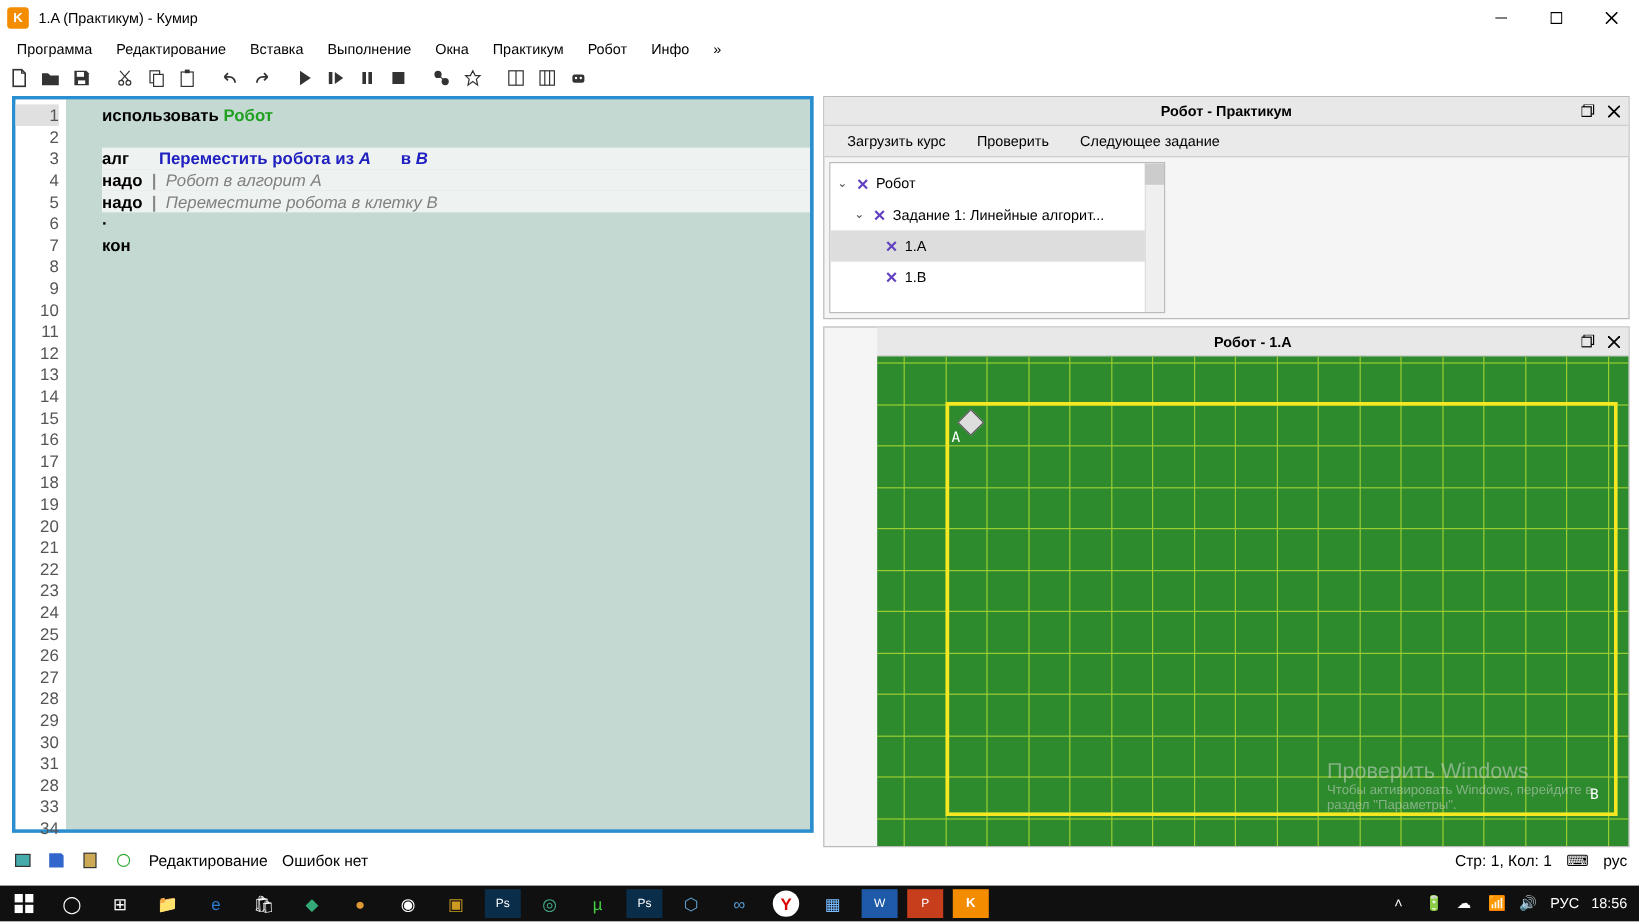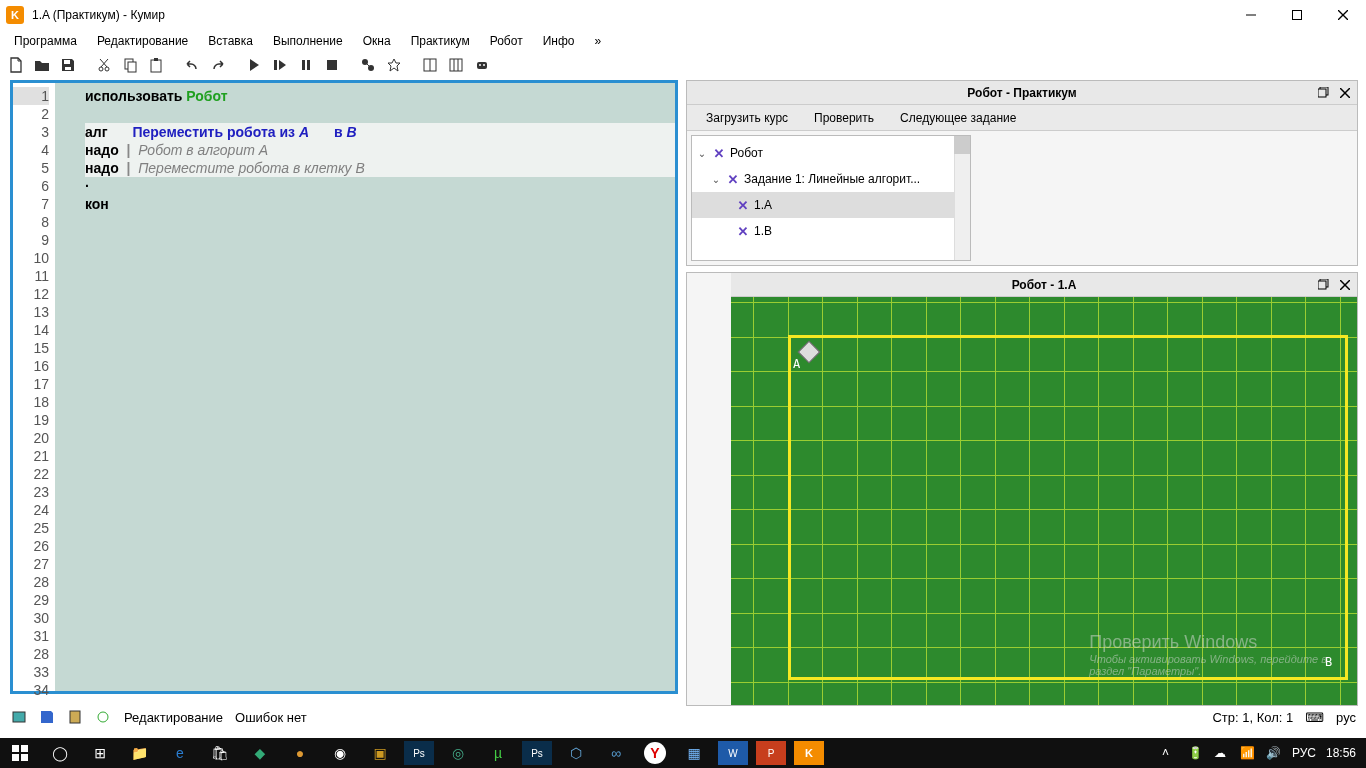--- a/index.html
+++ b/index.html
@@ -60,21 +60,21 @@
 .robot-panel { flex: 1; padding-left: 44px; }
 .robot-field { width: 100%; height: 408px; background: #2d8a2d; position: relative; overflow: hidden; }
 .robot-grid { position: absolute; inset: 0; }
 .robot-grid .hline, .robot-grid .vline { position: absolute; background: #9acd32; }
 .robot-grid .hline { height: 1px; width: 100%; }
 .robot-grid .vline { width: 1px; height: 100%; }
 .robot-border { position: absolute; border: 3px solid #f5e823; }
 .robot-diamond { position: absolute; width: 16px; height: 16px; background: #ddd; border: 1px solid #555; transform: rotate(45deg); }
 .robot-label { position: absolute; color: #fff; font-size: 12px; font-family: "Consolas", monospace; }
 .watermark { position: absolute; right: 30px; bottom: 28px; color: rgba(220,220,220,0.5); font-size: 18px; pointer-events: none; }
-.watermark .sub { font-size: 11px; font-style: italic; }
+.watermark .sub { font-size: 11px; }
 
 .statusbar { height: 28px; display: flex; align-items: center; padding: 0 10px; font-size: 13px; background: #fff; gap: 12px; }
 .statusbar .sb-left { display: flex; align-items: center; gap: 10px; }
 .statusbar .sb-icon { width: 18px; height: 18px; display: inline-flex; align-items: center; justify-content: center; }
 .statusbar .spacer { flex: 1; }
 
 .taskbar { position: absolute; bottom: 0; left: 0; right: 0; height: 30px; background: #101010; display: flex; align-items: center; }
 .taskbar .start { width: 40px; height: 30px; display: flex; align-items: center; justify-content: center; color: #fff; }
 .taskbar .tb-item { width: 40px; height: 30px; display: flex; align-items: center; justify-content: center; color: #fff; font-size: 14px; }
 .taskbar .tray { margin-left: auto; display: flex; align-items: center; color: #fff; font-size: 12px; padding-right: 10px; gap: 10px; }

